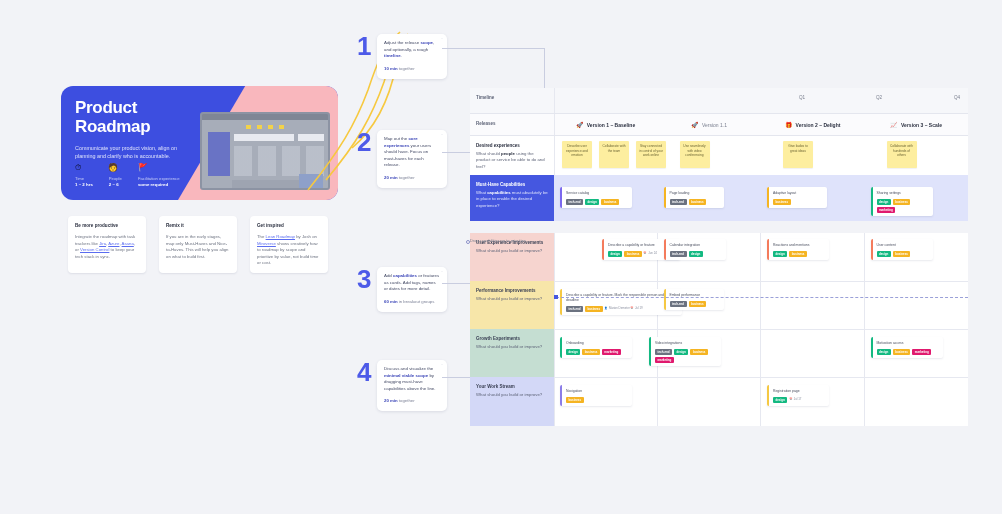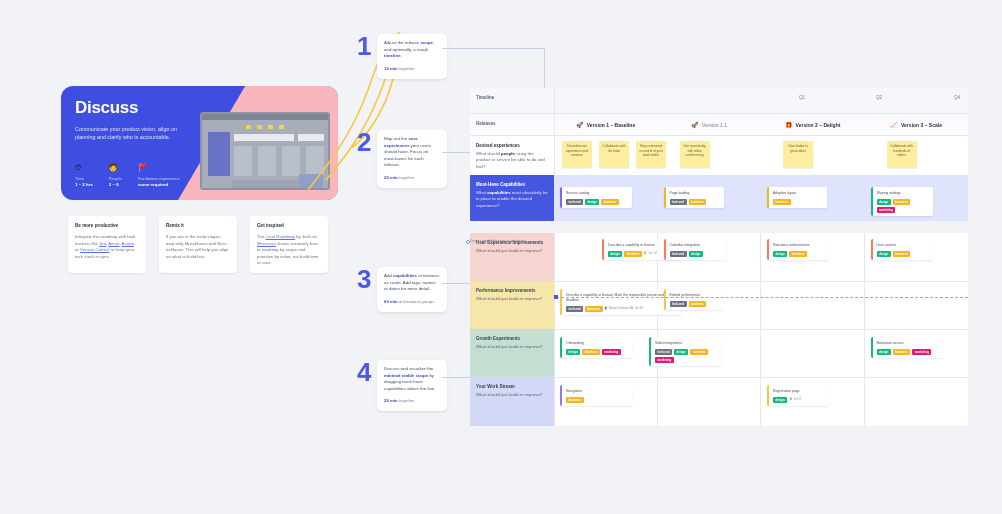--- a/index.html
+++ b/index.html
@@ -155,21 +155,22 @@
 </style>
 </head>
 <body>
 
 <div class="canvas">
 
   <div class="hero">
     <div class="hero-pinkwedge"></div>
     <div class="hero-inner">
       <div class="hero-title">
-        <div>Discuss</div>
+        <div>Product</div>
+        <div>Roadmap</div>
       </div>
       <div class="hero-sub">Communicate your product vision, align on planning and clarify who is accountable.</div>
       <div class="hero-meta">
         <div>
           <div class="meta-ico">⏱</div>
           <div class="meta-k">Time</div>
           <div class="meta-v">1 – 2 hrs</div>
         </div>
         <div>
           <div class="meta-ico">🧑</div>

